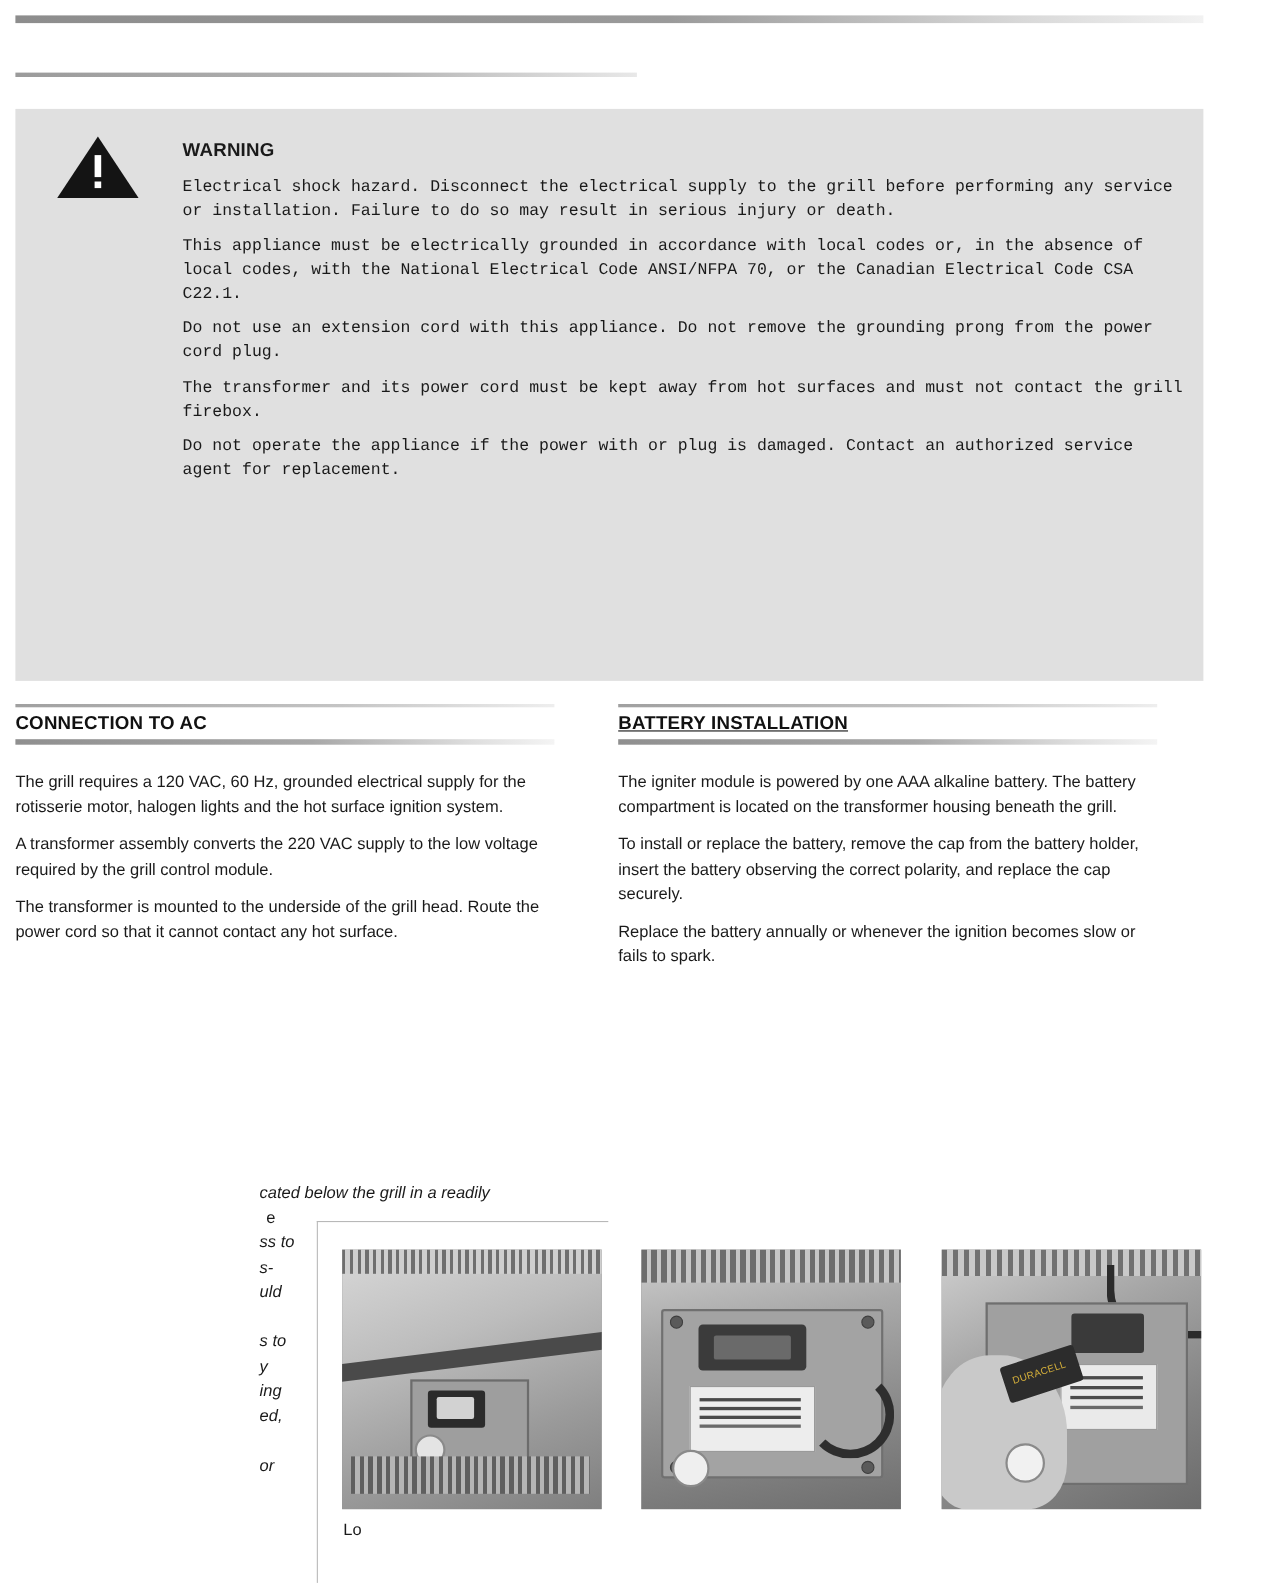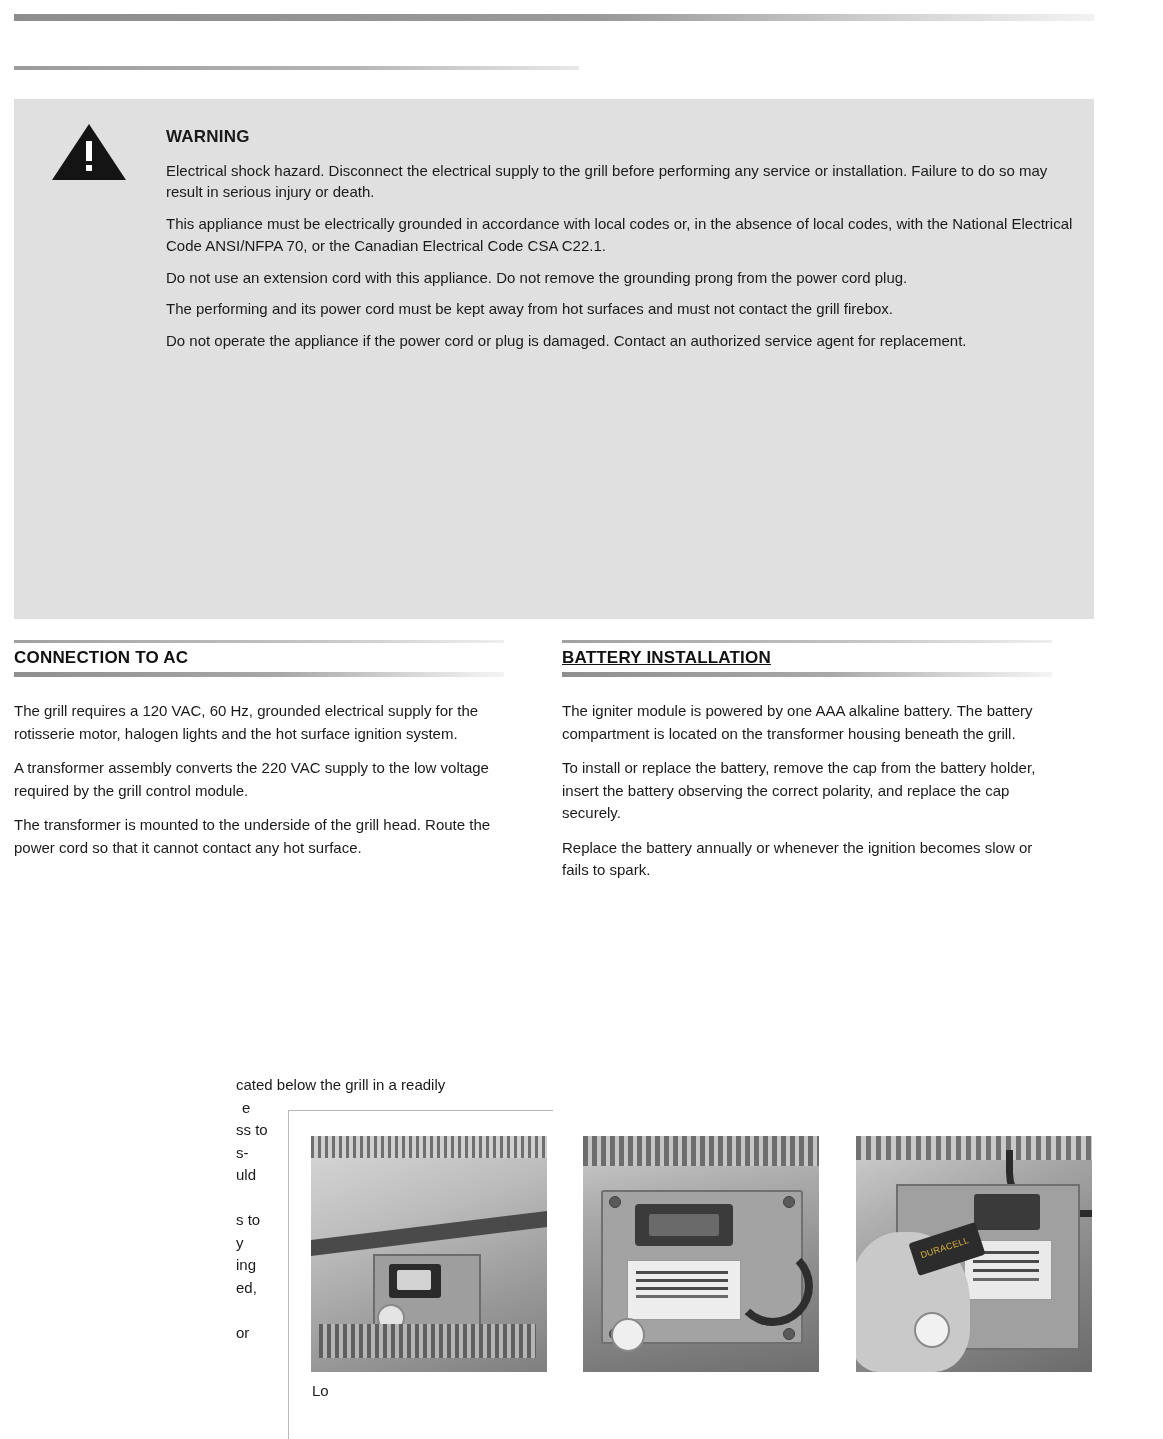--- a/index.html
+++ b/index.html
@@ -62,20 +62,21 @@
   .warning-title {
     font-weight: bold;
     font-size: 17px;
     letter-spacing: .2px;
     margin-bottom: 10px;
     display: block;
   }
   .warning-para {
     display: block;
     margin-bottom: 10px;
+    font-family: Liberation Mono, monospace;
   }
 
   
   .section-heading {
     position: absolute;
     font-weight: bold;
     font-size: 17px;
     letter-spacing: .2px;
     color: #111;
     text-align: center;
@@ -112,21 +113,21 @@
 
   
   .frag-wrap {
     position: absolute;
     left: 236px;
     top: 1074px;
     width: 290px;
     font-size: 15px;
     line-height: 1.5;
   }
-  .frag-line { display: block; }
+  .frag-line { display: block; font-style: italic; }
   .frag-indent { display: block; padding-left: 6px; }
 
   
   .photo-hairline {
     position: absolute;
     left: 288px;
     top: 1110px;
     width: 1px;
     height: 329px;
     background: #b8b8b8;
@@ -293,22 +294,22 @@
   <svg class="warning-icon" viewBox="0 0 78 62">
     <polygon points="39,3 76,59 2,59" fill="#141414"></polygon>
     <rect x="36" y="20" width="6" height="20" fill="#ffffff"></rect>
     <rect x="36" y="44" width="6" height="6" fill="#ffffff"></rect>
   </svg>
   <div class="warning-text-block">
     <span class="warning-title">WARNING</span>
     <span class="warning-para">Electrical shock hazard. Disconnect the electrical supply to the grill before performing any service or installation. Failure to do so may result in serious injury or death.</span>
     <span class="warning-para">This appliance must be electrically grounded in accordance with local codes or, in the absence of local codes, with the National Electrical Code ANSI/NFPA 70, or the Canadian Electrical Code CSA C22.1.</span>
     <span class="warning-para">Do not use an extension cord with this appliance. Do not remove the grounding prong from the power cord plug.</span>
-    <span class="warning-para">The performing and its power cord must be kept away from hot surfaces and must not contact the grill firebox.</span>
-    <span class="warning-para">Do not operate the appliance if the power cord or plug is damaged. Contact an authorized service agent for replacement.</span>
+    <span class="warning-para">The transformer and its power cord must be kept away from hot surfaces and must not contact the grill firebox.</span>
+    <span class="warning-para">Do not operate the appliance if the power with or plug is damaged. Contact an authorized service agent for replacement.</span>
   </div>
 </div>
 
 <div class="section-rule-top" id="rule-ac-top"></div>
 <div class="section-heading" id="heading-ac">CONNECTION TO AC</div>
 <div class="section-rule-bottom" id="rule-ac-bottom"></div>
 
 <div class="body-col" id="col-ac">
   <p>The grill requires a 120 VAC, 60 Hz, grounded electrical supply for the rotisserie motor, halogen lights and the hot surface ignition system.</p>
   <p>A transformer assembly converts the 220 VAC supply to the low voltage required by the grill control module.</p>

